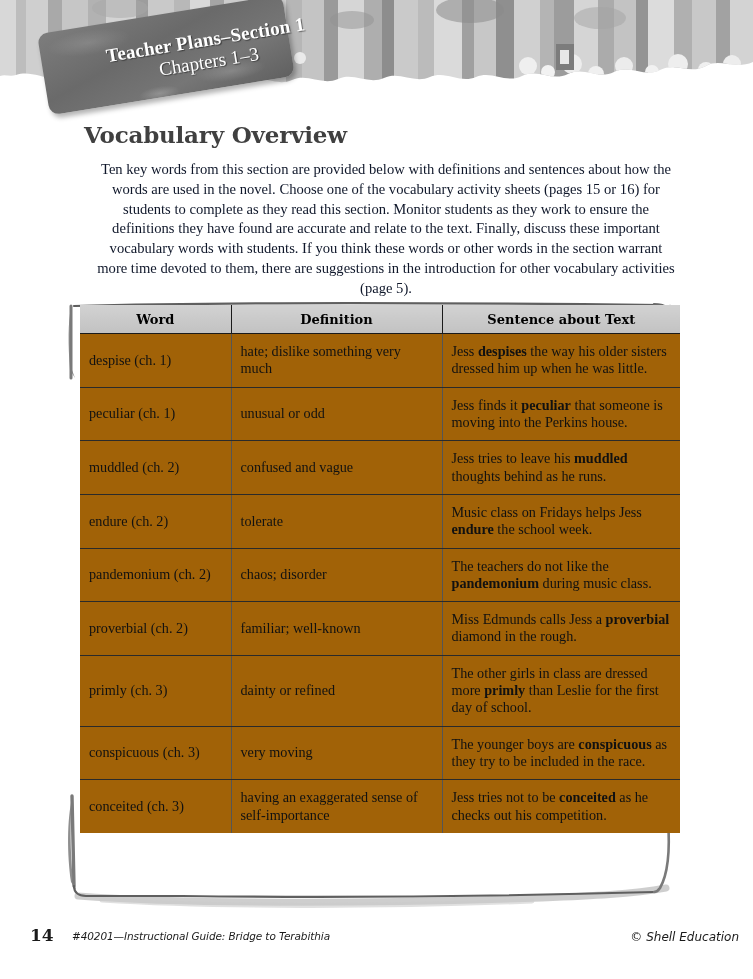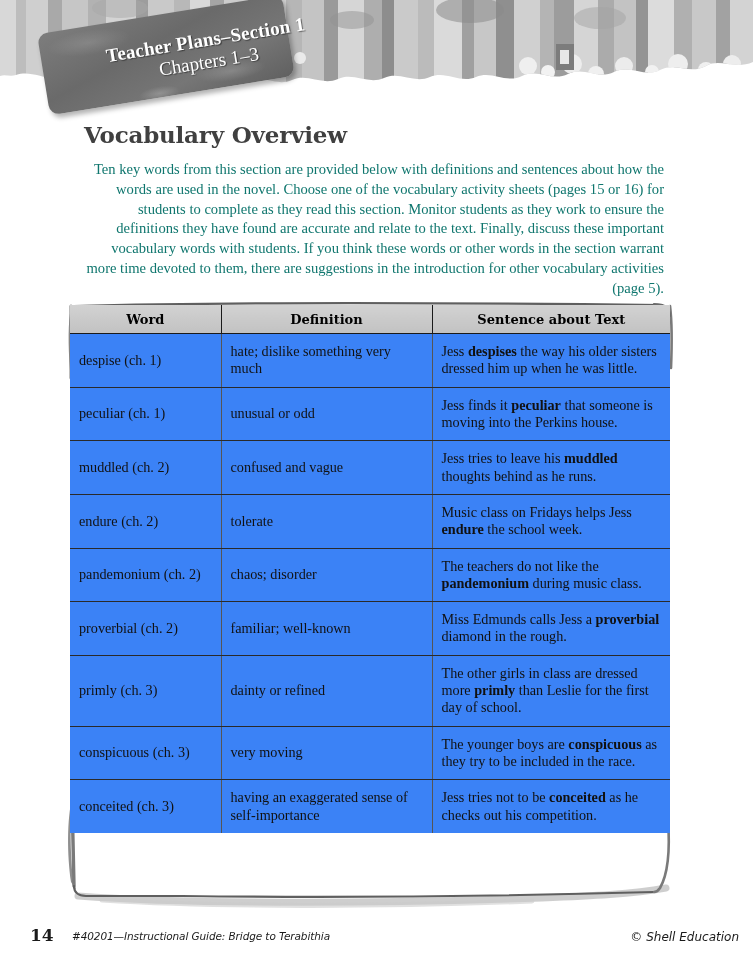--- a/index.html
+++ b/index.html
@@ -98,49 +98,49 @@
     font-family: "DejaVu Serif", "Liberation Serif", serif;
     font-weight: bold;
     font-size: 23px;
     letter-spacing: -0.2px;
     margin: 0 0 12px 0;
     color: #404040;
   }
   .intro {
     font-size: 14.6px;
     line-height: 1.355;
-    margin: 0;
-    color: #0f766e;
+    margin: 12px;
+    color: #0f172a;
     width: 580px;
-    text-align: right;
+    text-align: center;
   }
 
   
   .table-zone {
     position: absolute;
     left: 62px;
     top: 300px;
     width: 620px;
     height: 610px;
   }
   
   .frame-svg {
     position: absolute;
     left: 0;
     top: 0;
     pointer-events: none;
   }
   table.vocab {
     position: absolute;
-    left: 8px;
+    left: 18px;
     top: 5px;
     width: 600px;
     border-collapse: collapse;
     table-layout: fixed;
-    background: #3b82f6;
+    background: #a16207;
   }
   table.vocab th {
     background: linear-gradient(#d2d2d2, #c2c2c2);
     font-family: "DejaVu Serif", "Liberation Serif", serif;
     font-weight: bold;
     font-size: 13px;
     text-align: center;
     padding: 6px 4px 6px 4px;
     color: #000;
     border-bottom: 1.6px solid #1a1a1a;

